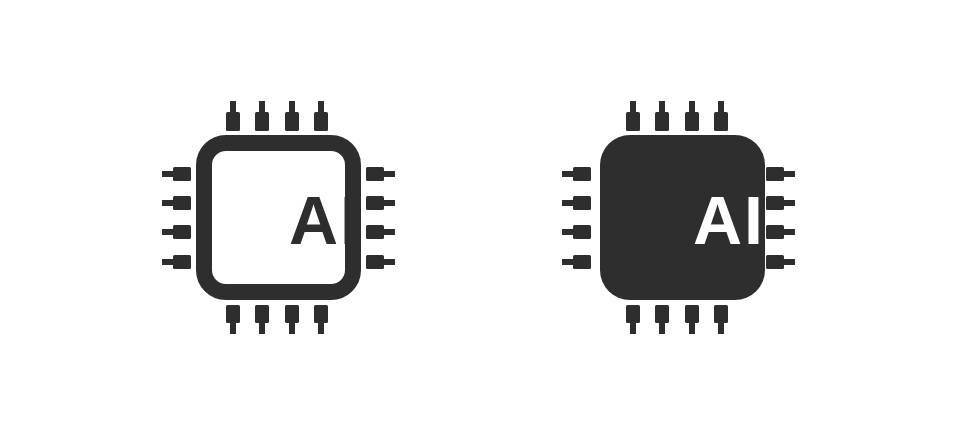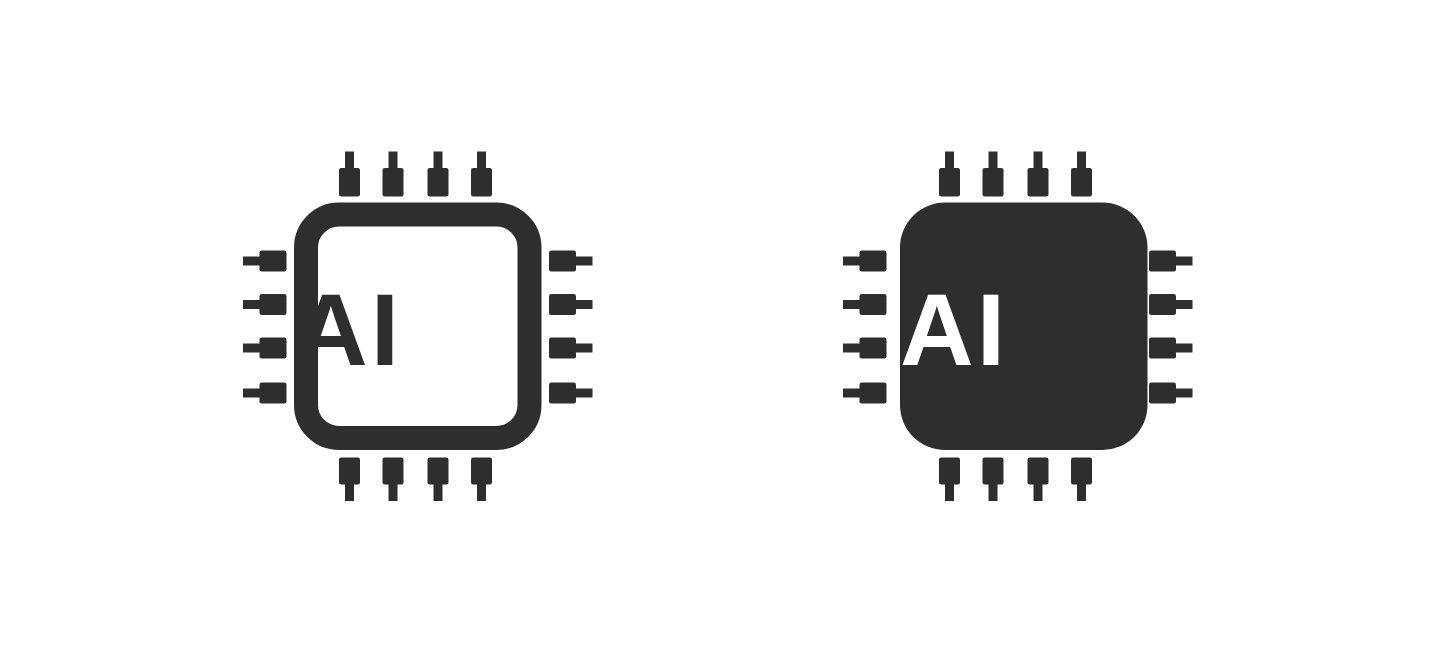--- a/index.html
+++ b/index.html
@@ -2,21 +2,21 @@
 <html><head>
 <meta charset="utf-8">
 <style>
   html, body { margin: 0; padding: 0; background: #ffffff; }
   body { width: 960px; height: 436px; position: relative; overflow: hidden;
          font-family: "Liberation Sans", sans-serif; }
   .chip { position: absolute; top: 0; width: 260px; height: 436px; }
   .chip svg { position: absolute; left: 0; top: 0; overflow: visible; }
   .label {
     position: absolute; font-weight: bold; font-size: 68px; line-height: 1;
-    letter-spacing: 2px; text-align: left; width: 165px;
+    letter-spacing: 2px; text-align: right; width: 165px;
     top: 186px; left: 36px;
   }
 </style>
 </head>
 <body>
 
 <div class="chip" id="chip0" style="left:160px;">
   <svg width="260" height="436" viewBox="0 0 260 436">
     <g class="pins" fill="#2e2e2e">
         <rect x="70" y="101" width="6" height="14"></rect>

